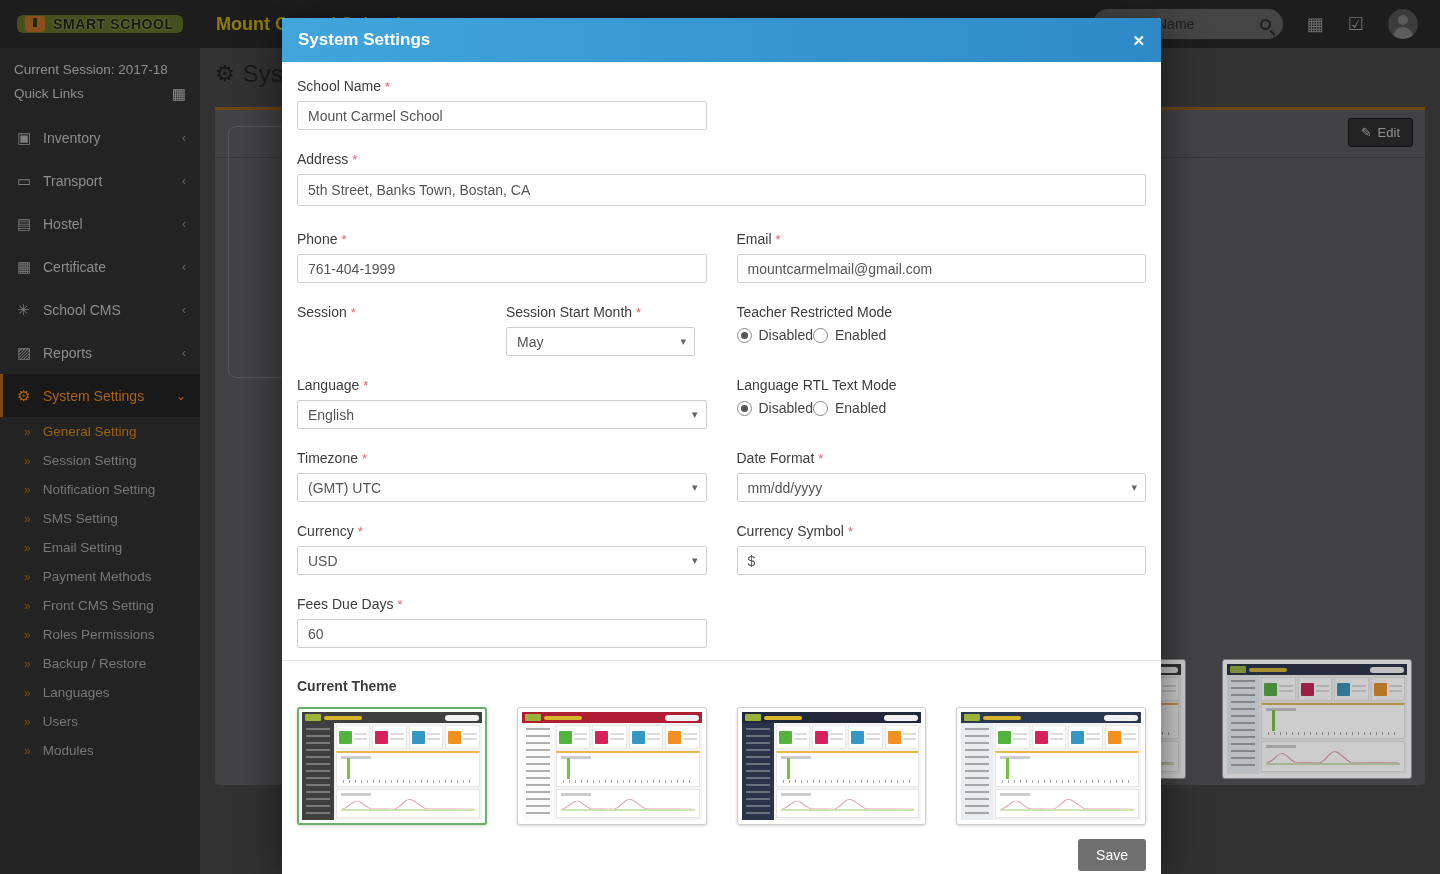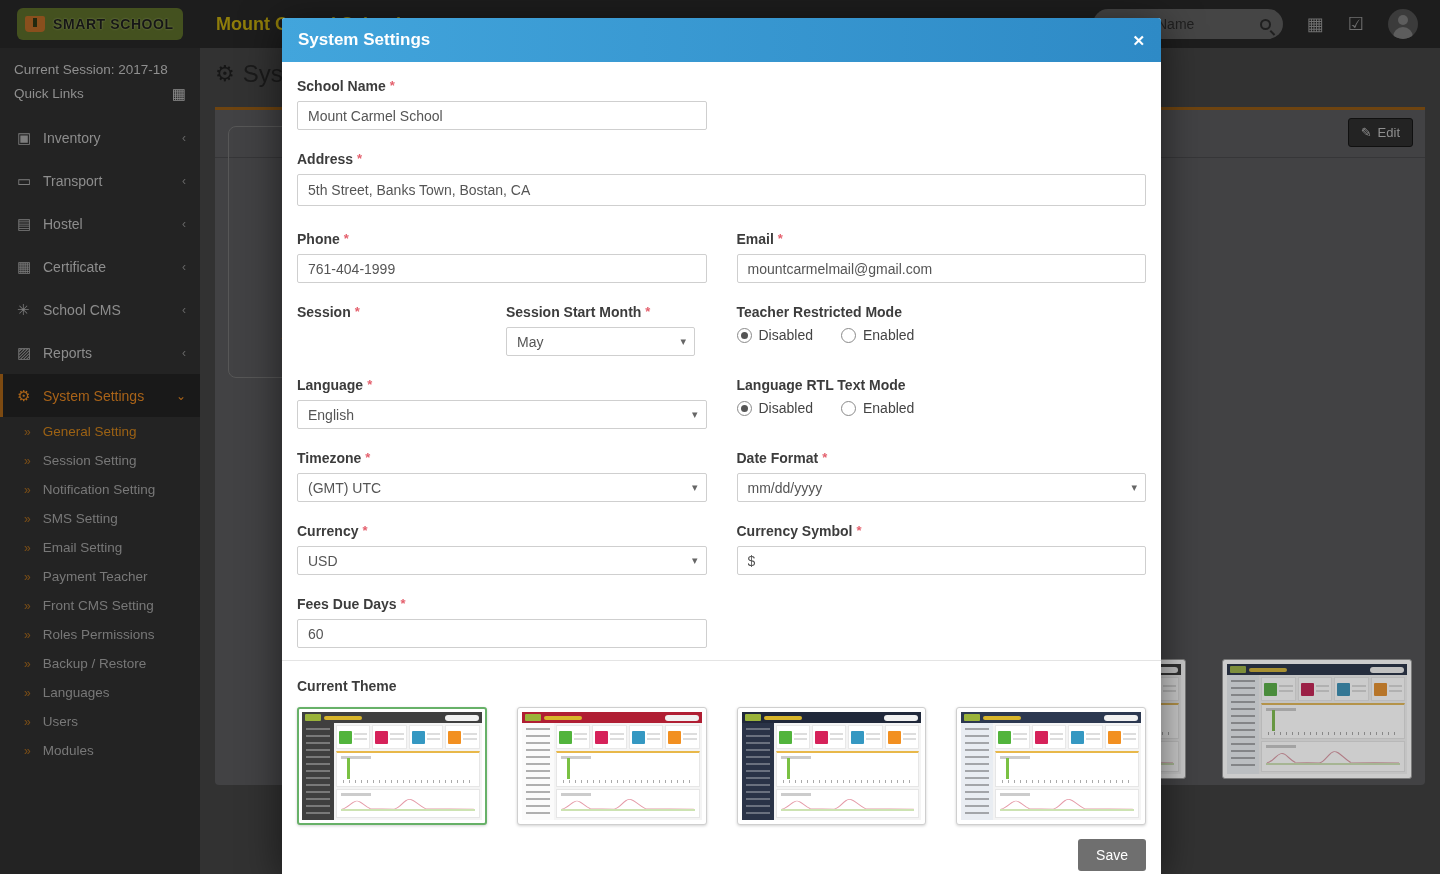--- a/index.html
+++ b/index.html
@@ -1,21 +1,21 @@
 <!DOCTYPE html>
 <html><head>
 <meta charset="utf-8">
 <style>
   * { box-sizing: border-box; margin: 0; padding: 0; }
   html,body { width:1440px; height:874px; overflow:hidden; font-family:"Liberation Sans", sans-serif; background:#323232; position:relative; }
 
   
   .navbar { position:absolute; left:0; top:0; width:1440px; height:48px; background:#1d1d1d; display:flex; align-items:center; z-index:1; }
   .logo-zone { width:200px; display:flex; justify-content:center; }
-  .logo-pill { width:166px; height:32px; background:#44511f; border-radius:6px; display:flex; align-items:center; gap:8px; padding:0 8px; }
+  .logo-pill { width:166px; height:18px; background:#44511f; border-radius:6px; display:flex; align-items:center; gap:8px; padding:0 8px; }
   .logo-book { width:20px; height:16px; background:#8a4f1d; border-radius:2px 2px 4px 4px; position:relative; flex:0 0 20px; }
   .logo-book::after { content:""; position:absolute; left:8px; top:2px; width:4px; height:9px; background:#23290f; }
   .logo-text { font-size:14px; font-weight:bold; letter-spacing:.6px; color:#161616; text-shadow:0 0 2px rgba(180,190,140,.55); white-space:nowrap; }
   .school-name { margin-left:16px; font-size:18px; font-weight:bold; color:#8f7d0a; white-space:nowrap; }
   .nav-right { margin-left:auto; display:flex; align-items:center; gap:24px; padding-right:22px; }
   .search-pill { width:190px; height:30px; background:#454545; border-radius:15px; display:flex; align-items:center; padding:0 12px; }
   .search-pill input { flex:1; border:none; outline:none; background:transparent; font-size:14px; color:#1f1f1f; font-family:"Liberation Sans",sans-serif; min-width:0; }
   .search-pill input::placeholder { color:#1f1f1f; opacity:1; }
   .search-glyph { width:11px; height:11px; border:2px solid #1f1f1f; border-radius:50%; position:relative; flex:0 0 11px; }
   .search-glyph::after { content:""; position:absolute; left:9px; top:9px; width:6px; height:2px; background:#1f1f1f; transform:rotate(45deg); transform-origin:0 0; }
@@ -57,27 +57,27 @@
   .modal { position:absolute; left:282px; top:18px; width:879px; height:856px; background:#fff; border-radius:3px 3px 0 0; box-shadow:0 6px 40px rgba(0,0,0,.55); z-index:10; display:flex; flex-direction:column; }
   .modal-head { height:44px; flex:0 0 44px; background:linear-gradient(90deg,#42a5dc,#2e8ac6); border-radius:3px 3px 0 0; display:flex; align-items:center; padding:0 16px; }
   .modal-title { color:#fff; font-size:17px; font-weight:bold; }
   .modal-close { margin-left:auto; color:#fff; font-size:15px; font-weight:bold; cursor:pointer; line-height:1; }
   .modal-body { padding:16px 15px 0; }
   .mrow { display:flex; gap:30px; margin-bottom:21px; }
   .mcol { width:410px; }
   .mcol-full { width:849px; }
   .mcol-half { width:189px; }
   .subcols { display:flex; gap:20px; }
-  .flabel { font-size:14px; font-weight:bold; color:#3c3c3c; margin-bottom:7px; display:flex; align-items:flex-start; }
+  .flabel { font-size:14px; font-weight:normal; color:#3c3c3c; margin-bottom:7px; display:flex; align-items:flex-end; }
   .req { color:#e4606d; margin-left:4px; font-size:13px; }
   .tinput { width:100%; height:29px; border:1px solid #cfcfcf; border-radius:2px; padding:0 10px; font-size:14px; color:#555; background:#fff; font-family:"Liberation Sans",sans-serif; }
   textarea.tinput { height:32px; padding:6px 10px; resize:none; line-height:1.3; }
   .fselect { position:relative; height:29px; border:1px solid #cfcfcf; border-radius:2px; background:#fff; display:flex; align-items:center; padding:0 24px 0 10px; font-size:14px; color:#555; }
   .fselect::after { content:"▾"; position:absolute; right:8px; color:#666; font-size:11px; }
-  .radio-row { display:flex; gap:28px; }
+  .radio-row { display:flex; }
   .radio { display:flex; align-items:center; gap:7px; font-size:14px; color:#444; }
   .rdot { width:15px; height:15px; border:1px solid #8a8a8a; border-radius:50%; position:relative; background:#fff; flex:0 0 15px; }
   .radio.checked .rdot::after { content:""; position:absolute; left:3px; top:3px; width:7px; height:7px; background:#555; border-radius:50%; }
   .theme-divider { border-top:1px solid #e4e4e4; margin:8px -15px 0; }
   .theme-label { font-size:14px; font-weight:bold; color:#3c3c3c; margin:17px 0 13px; }
   .themes-row { display:flex; gap:30px; }
   .theme-thumb { width:190px; height:118px; background:#fff; border:1px solid #cfcfcf; border-radius:3px; padding:4px; box-shadow:0 1px 3px rgba(0,0,0,.18); cursor:pointer; }
   .theme-thumb.selected { border:2px solid #67b168; padding:3px; }
   .modal-foot { display:flex; justify-content:flex-end; padding:14px 15px 20px; }
   .save-btn { background:#6f6f6f; color:#fff; border:none; border-radius:3px; font-size:14px; padding:8px 18px; font-family:"Liberation Sans",sans-serif; cursor:pointer; }
@@ -190,21 +190,21 @@
       <div class="sub-item">
           <span class="sub-arrow">»</span>
           <span>SMS Setting</span>
         </div>
       <div class="sub-item">
           <span class="sub-arrow">»</span>
           <span>Email Setting</span>
         </div>
       <div class="sub-item">
           <span class="sub-arrow">»</span>
-          <span>Payment Teacher</span>
+          <span>Payment Methods</span>
         </div>
       <div class="sub-item">
           <span class="sub-arrow">»</span>
           <span>Front CMS Setting</span>
         </div>
       <div class="sub-item">
           <span class="sub-arrow">»</span>
           <span>Roles Permissions</span>
         </div>
       <div class="sub-item">

